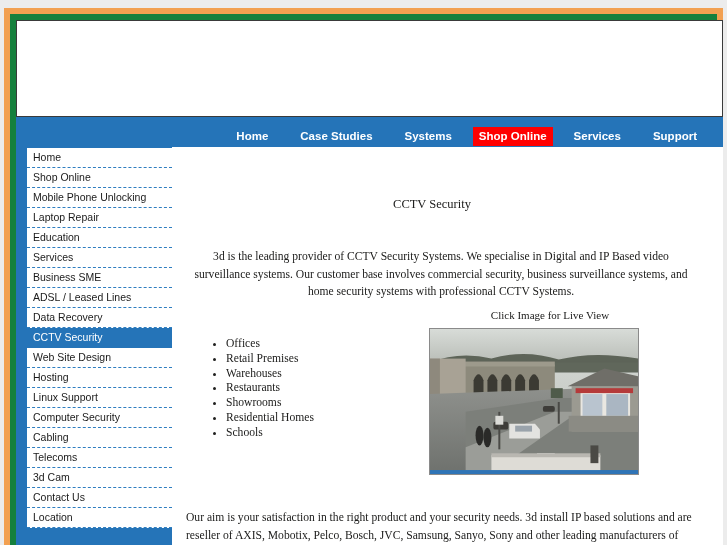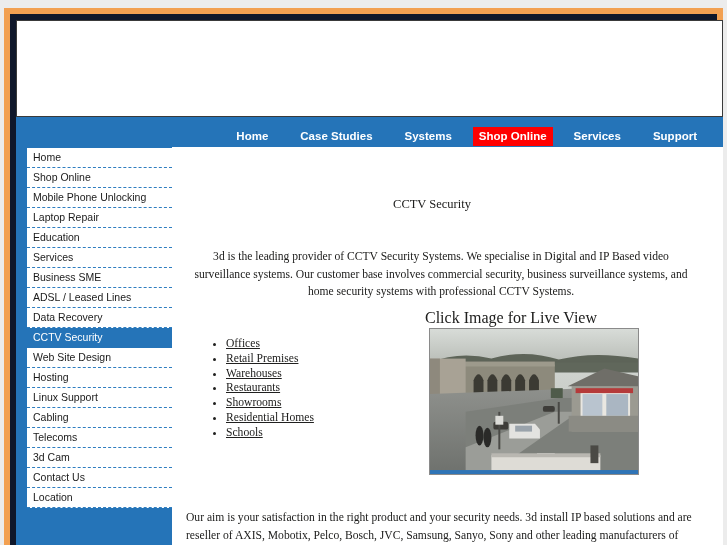--- a/index.html
+++ b/index.html
@@ -5,21 +5,21 @@
   html,body{margin:0;padding:0;}
   body{
     width:727px;height:545px;overflow:hidden;
     background:#ececec;
     font-family:"Liberation Sans", sans-serif;
   }
   .page-frame{
     position:absolute;left:4px;top:8px;width:719px;height:537px;
     border-left:6px solid #f2a051;border-right:6px solid #f2a051;border-top:6px solid #f2a051;
     box-sizing:border-box;
-    background:#0f172a;
+    background:#15803d;
   }
   .inner{
     position:absolute;left:6px;top:6px;width:707px;height:531px;
     background:#2574b8;
   }
   .header-band{
     position:absolute;left:0;top:0;width:707px;height:97px;
     background:#ffffff;
     border:1px solid #3a3a3a;
     box-sizing:border-box;
@@ -72,24 +72,24 @@
     text-align:center;font-size:12.5px;
   }
   .intro{
     position:absolute;left:14px;top:101px;width:510px;
     font-size:11.6px;line-height:17.5px;text-align:center;
   }
   .bullets{
     position:absolute;left:30px;top:190px;margin:0;padding:0 0 0 24px;
     font-size:11.6px;line-height:14.8px;
   }
-  .bullets li{margin:0;padding:0;text-decoration:underline;}
+  .bullets li{margin:0;padding:0;}
   .cam-caption{
     position:absolute;left:253px;top:162px;width:250px;
-    text-align:left;font-size:16px;
+    text-align:center;font-size:11px;
   }
   .cam-wrap{
     position:absolute;left:257px;top:181px;width:210px;height:147px;
     border:1px solid #8a8a8a;box-sizing:border-box;
     background:#6d6f6c;overflow:hidden;cursor:pointer;
   }
   .cam-svg{display:block;width:100%;height:100%;}
   .outro{
     position:absolute;left:14px;top:362px;width:510px;
     font-size:11.6px;line-height:17.5px;
@@ -121,20 +121,21 @@
         <div class="side-item">Laptop Repair</div>
         <div class="side-item">Education</div>
         <div class="side-item">Services</div>
         <div class="side-item">Business SME</div>
         <div class="side-item">ADSL / Leased Lines</div>
         <div class="side-item">Data Recovery</div>
         <div class="side-item active">CCTV Security</div>
         <div class="side-item">Web Site Design</div>
         <div class="side-item">Hosting</div>
         <div class="side-item">Linux Support</div>
+        <div class="side-item">Computer Security</div>
         <div class="side-item">Cabling</div>
         <div class="side-item">Telecoms</div>
         <div class="side-item">3d Cam</div>
         <div class="side-item">Contact Us</div>
         <div class="side-item">Location</div>
       </div>
 
     <div class="content">
       <div class="page-title">CCTV Security</div>
       <div class="intro">3d  is the leading provider of CCTV Security Systems. We specialise in Digital and IP Based video surveillance systems. Our customer base involves commercial security, business surveillance systems, and home security systems with professional CCTV Systems.</div>

